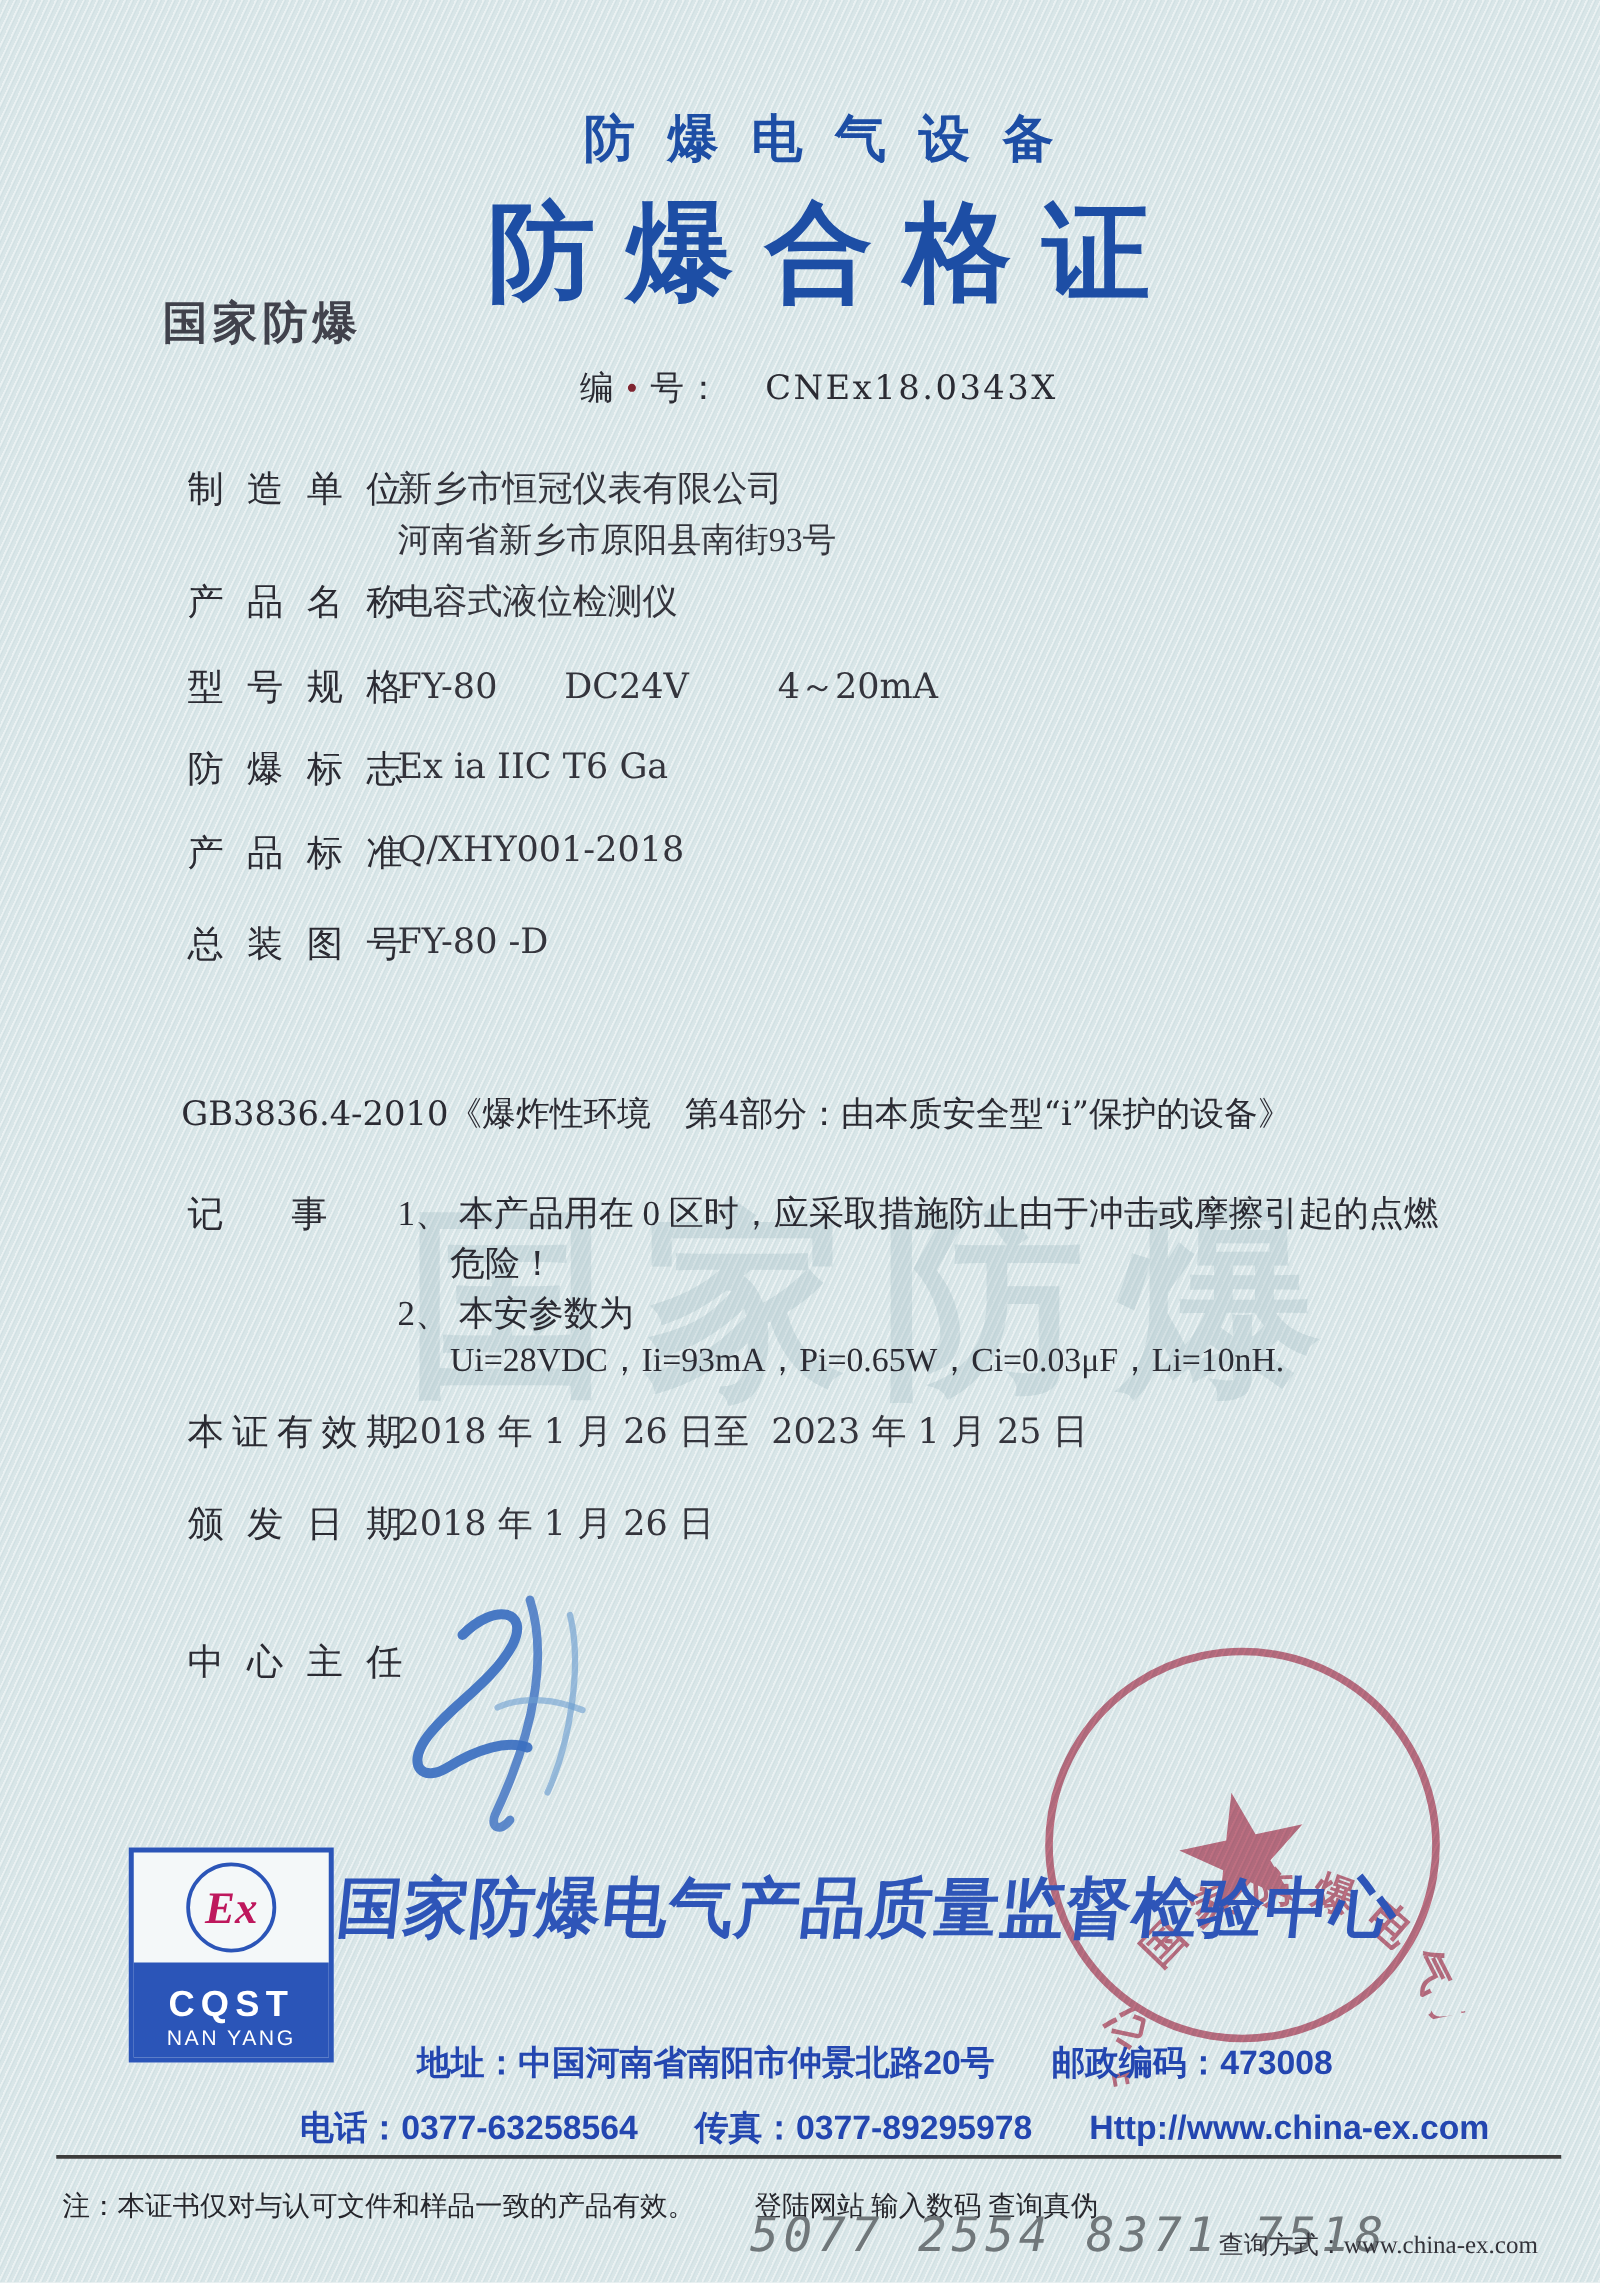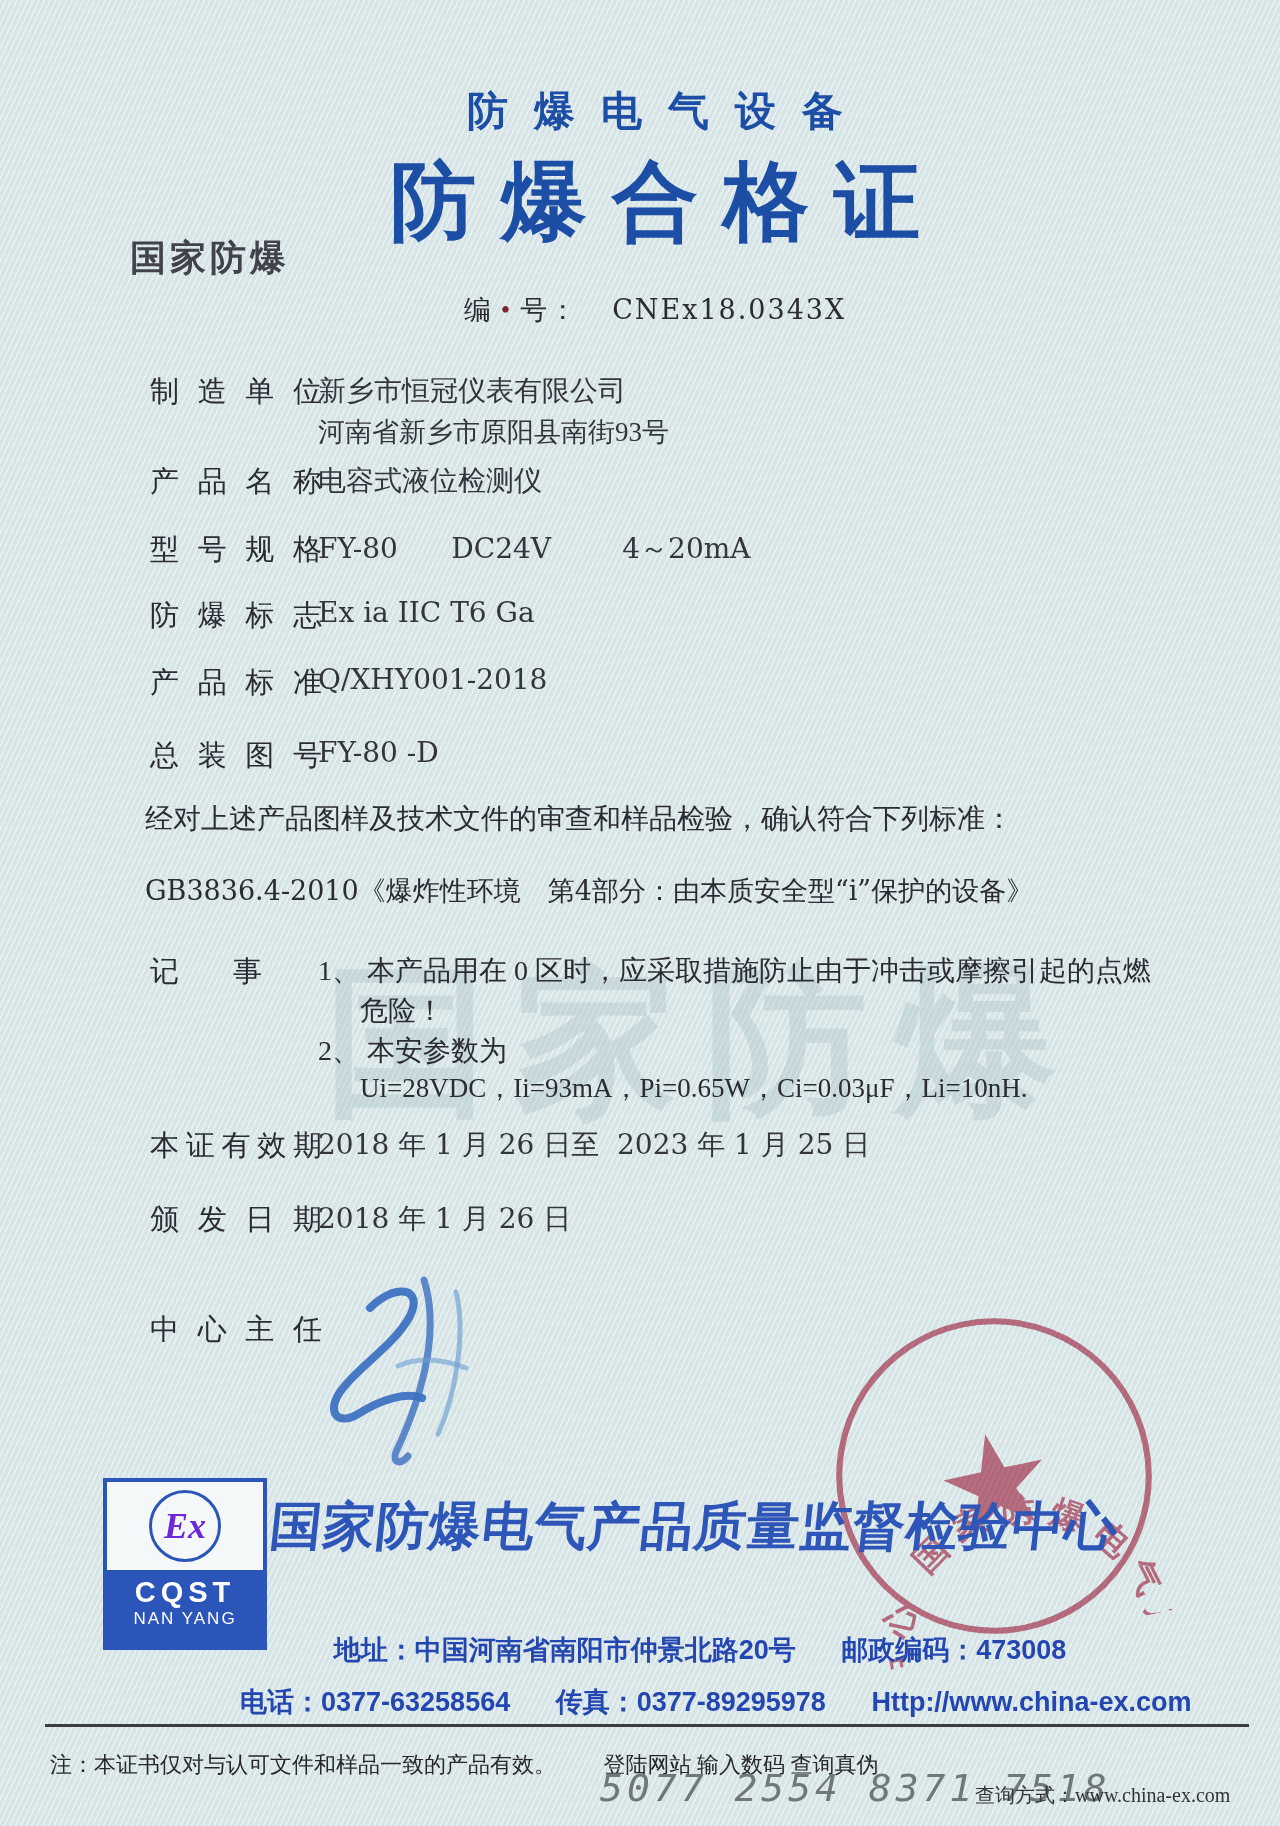--- a/index.html
+++ b/index.html
@@ -59,24 +59,24 @@
   
   .stamp{left:826px;top:1308px;opacity:.82;transform:rotate(-12deg);
          mix-blend-mode:multiply;}
 
   
   .badge{left:103px;top:1478px;width:156px;height:164px;border:4px solid #2b55b8;
          background:#f4f8f9;}
   .badge-top{height:88px;display:flex;align-items:center;justify-content:center;}
   .badge-circle{width:66px;height:66px;border:3px solid #2b55b8;border-radius:50%;
          display:flex;align-items:center;justify-content:center;}
-  .badge-ex{color:#6d28d9;font-size:36px;font-weight:700;font-style:italic;}
+  .badge-ex{color:#be185d;font-size:36px;font-weight:700;font-style:italic;}
   .badge-bottom{height:76px;background:#2b55b8;color:#fff;text-align:center;
          font-family:"Liberation Sans",sans-serif;}
-  .badge-cqst{font-size:29px;font-weight:700;letter-spacing:5px;padding-top:6px;}
+  .badge-cqst{font-size:29px;font-weight:700;letter-spacing:5px;padding-top:18px;}
   .badge-city{font-size:17px;letter-spacing:2px;}
   .org-name{left:270px;top:1492px;font-size:52px;font-weight:700;color:#2e55b8;
         white-space:nowrap;transform:skewX(-6deg);letter-spacing:1px;}
   .contact{position:absolute;left:240px;right:120px;text-align:center;
         color:#2346b0;font-weight:700;font-size:27px;
         font-family:"Liberation Sans",sans-serif;white-space:nowrap;}
   .contact .gap{margin-left:38px;}
 
   
   .footer-hr{left:45px;top:1724px;width:1204px;height:3px;background:#3c3c3c;}
@@ -125,21 +125,20 @@
   <div class="row" style="top:663px">
     <span class="lbl">产品标准</span>
     <span class="val">Q/XHY001-2018</span>
   </div>
 
   <div class="row" style="top:736px">
     <span class="lbl">总装图号</span>
     <span class="val">FY-80 -D</span>
   </div>
 
-  <div class="para" style="top:800px">经对上述产品图样及技术文件的审查和样品检验，确认符合下列标准：</div>
   <div class="para std" style="top:873px">GB3836.4-2010《爆炸性环境　第4部分：由本质安全型“i”保护的设备》</div>
 
   <div class="row" style="top:952px">
     <span class="lbl-narrow">记事</span>
   </div>
   <div class="note-text" style="top:952px">1、 本产品用在 0 区时，应采取措施防止由于冲击或摩擦引起的点燃</div>
   <div class="note-text note-indent" style="top:992px">危险！</div>
   <div class="note-text" style="top:1032px">2、 本安参数为</div>
   <div class="note-text note-indent params" style="top:1070px">Ui=28VDC，Ii=93mA，Pi=0.65W，Ci=0.03μF，Li=10nH.</div>
 

